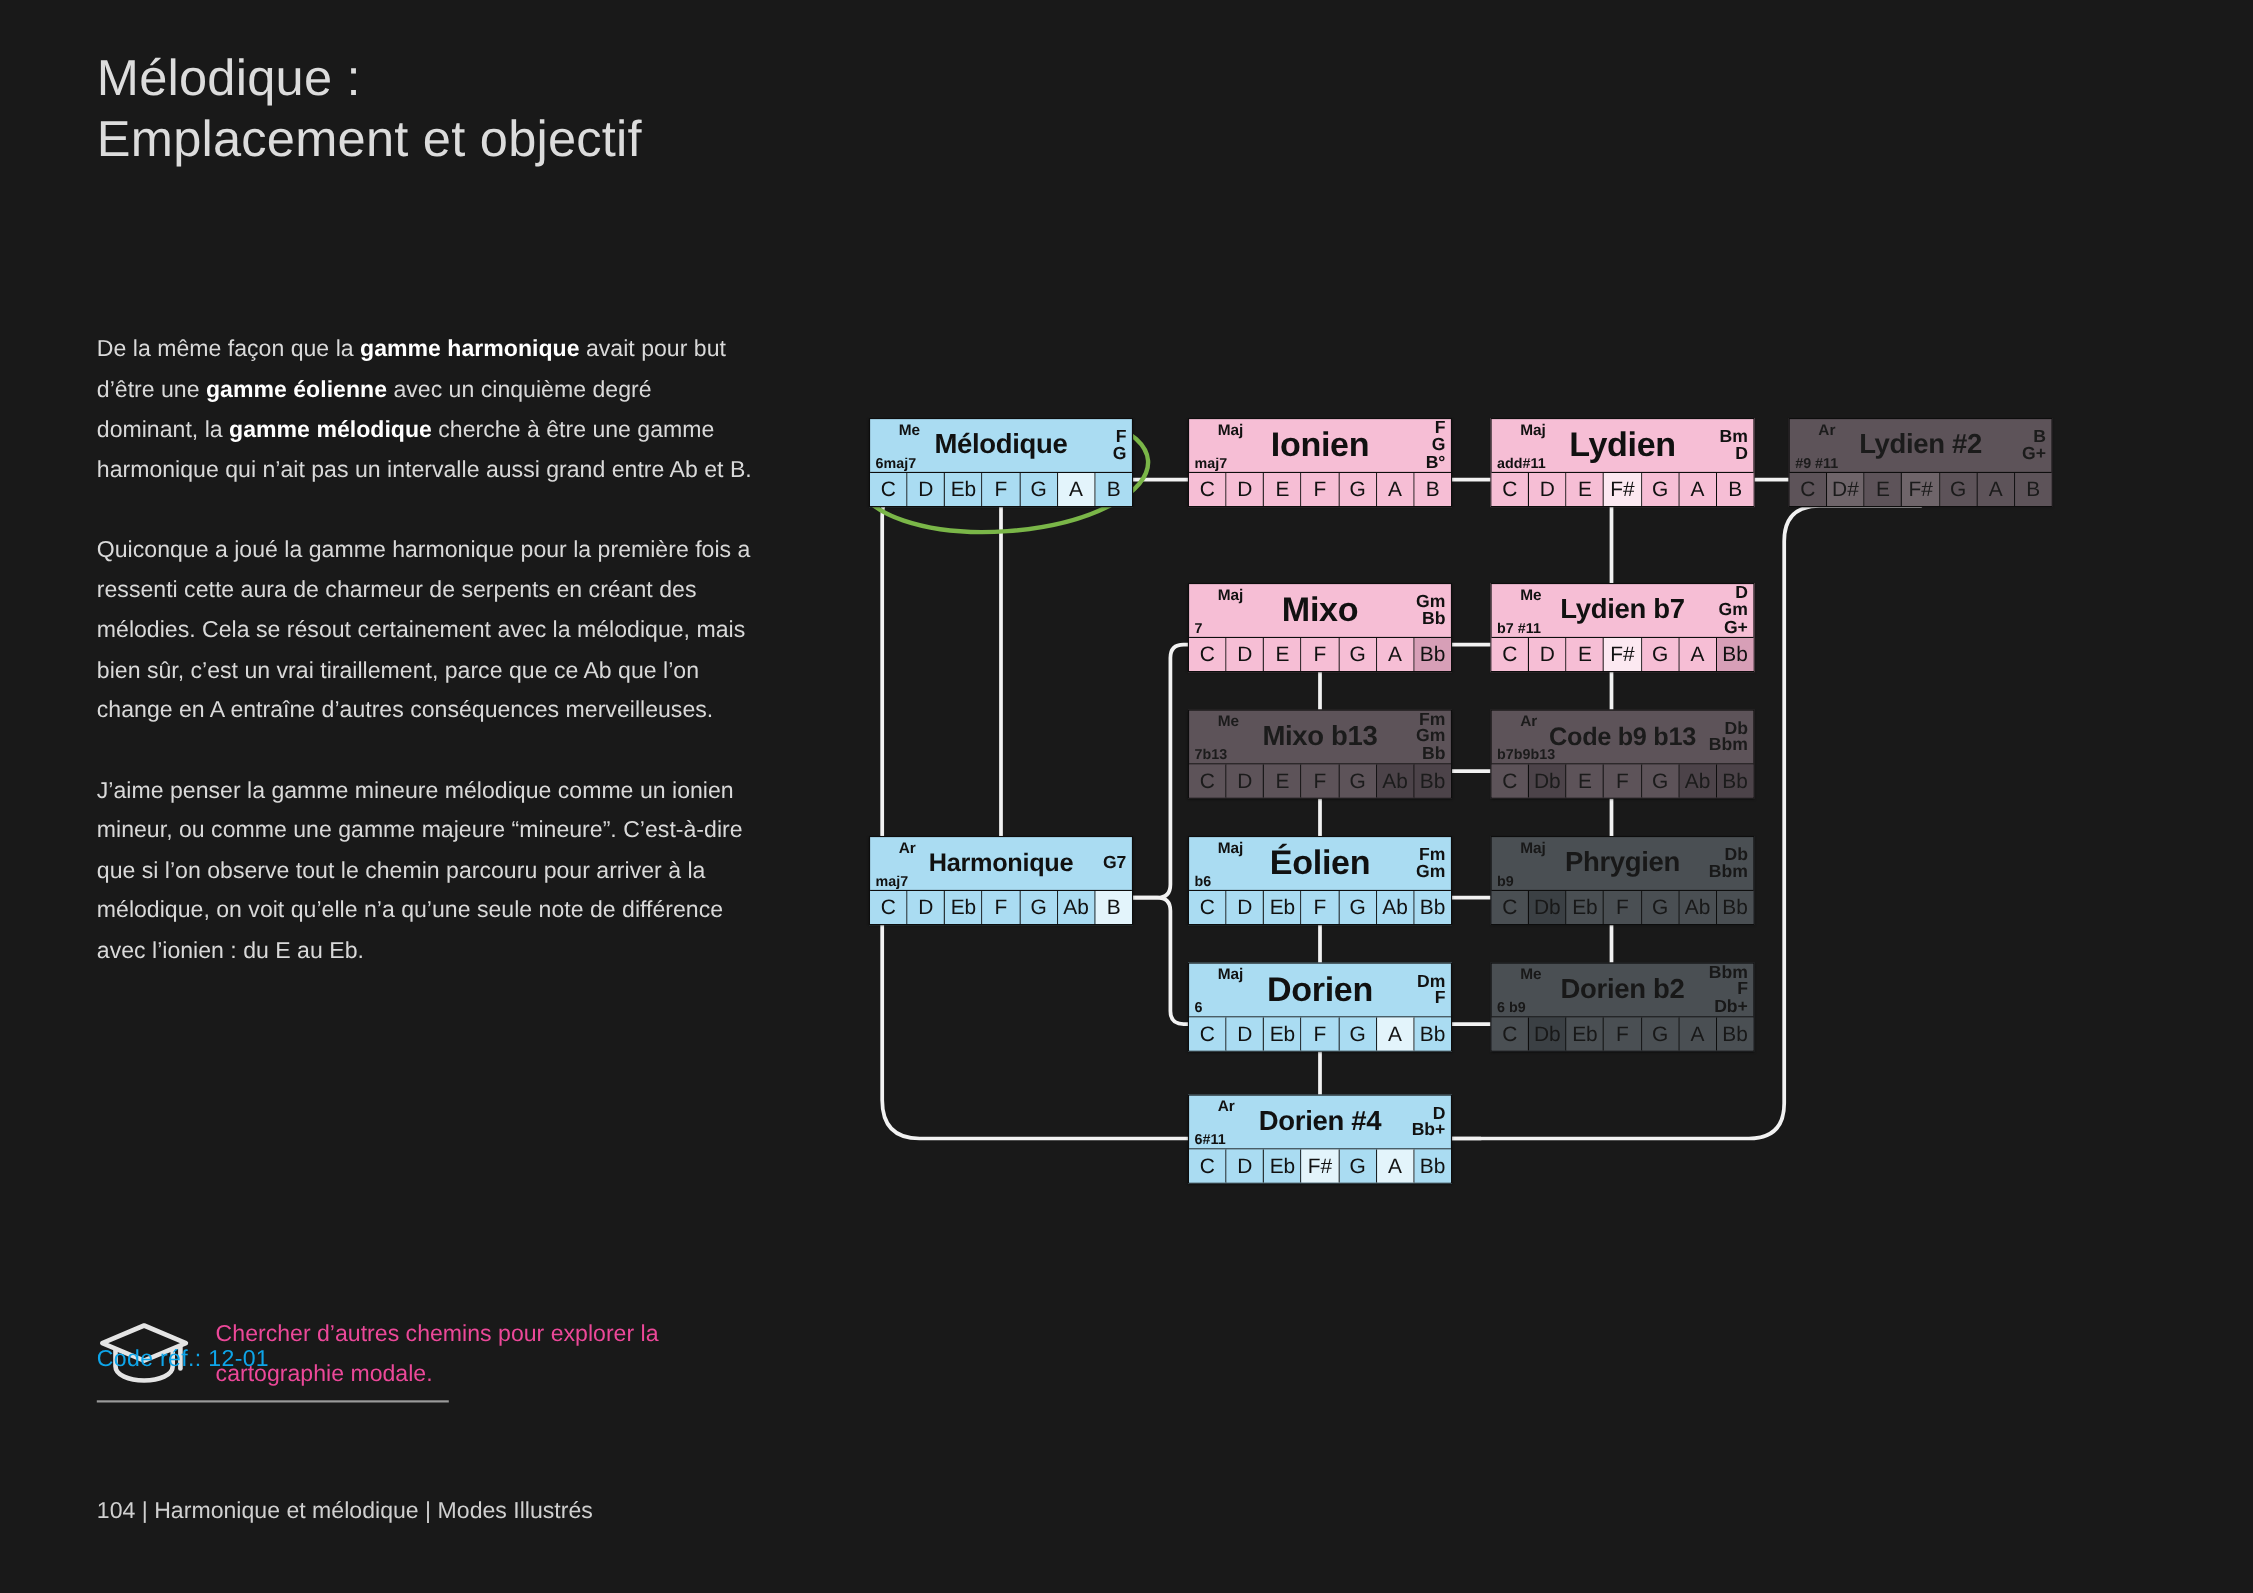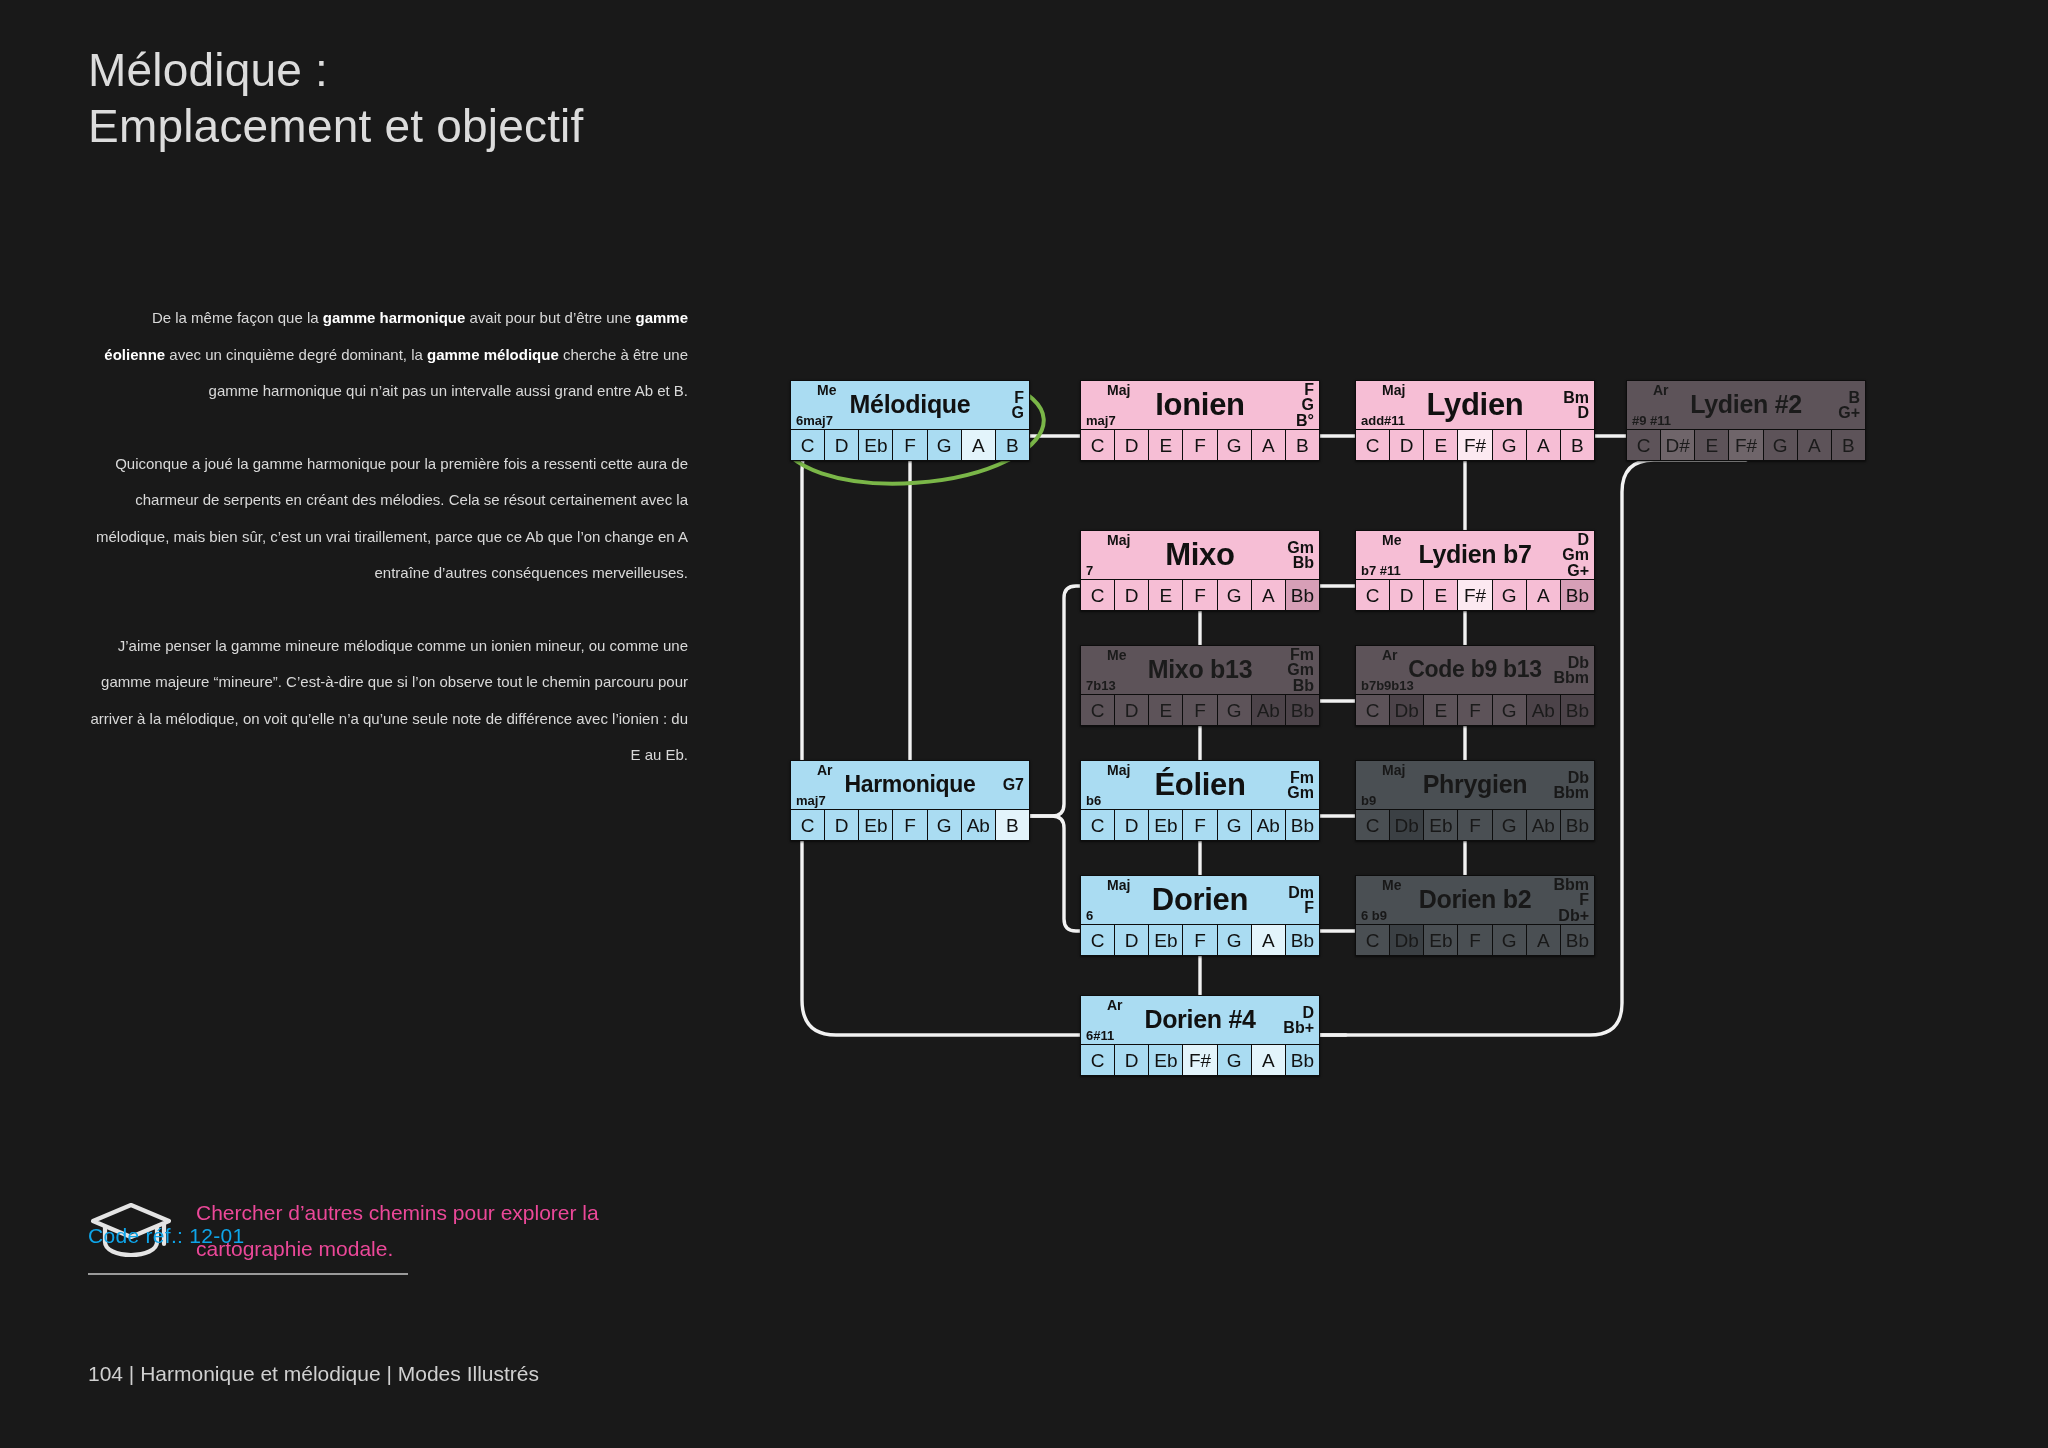--- a/index.html
+++ b/index.html
@@ -16,22 +16,22 @@
   
   .title{
     position:absolute;left:88px;top:42px;width:820px;
     font-size:46px;font-weight:300;line-height:1.22;
     color:#dcdcdc;letter-spacing:.2px;white-space:pre-line;
   }
   .body-col{
     position:absolute;left:88px;top:300px;width:600px;
   }
   .para{
-    font-size:15px;line-height:36.5px;color:#d9d9d9;
-    margin:0 0 36px 0;font-weight:300;text-align:right;
+    font-size:21px;line-height:36.5px;color:#d9d9d9;
+    margin:0 0 36px 0;font-weight:300;
   }
   .para b{font-weight:700;color:#fff;}
 
   .tip{
     position:absolute;left:88px;top:1195px;width:620px;
     display:flex;align-items:flex-start;gap:22px;
   }
   .tip-icon{width:86px;flex:0 0 86px;padding-top:4px;}
   .tip-text{font-size:21px;line-height:36px;color:#ec4899;font-weight:300;}
   .rule{

